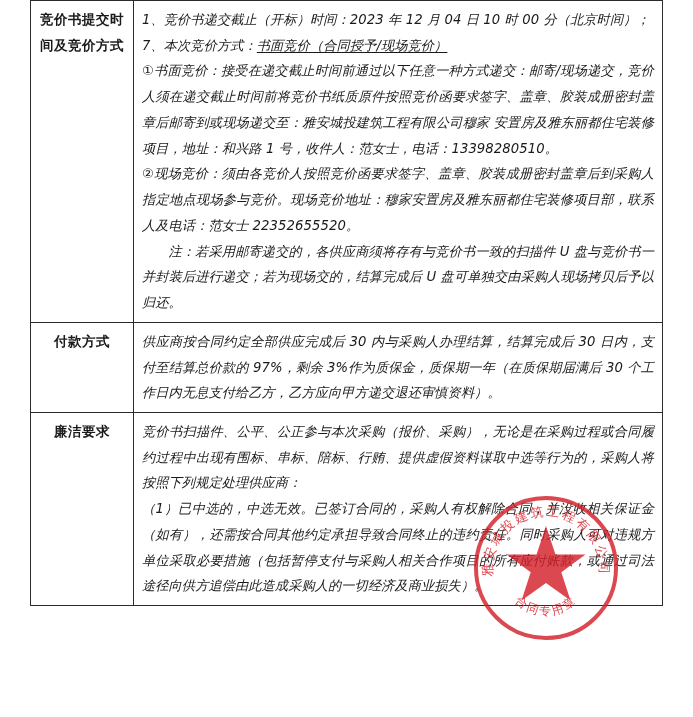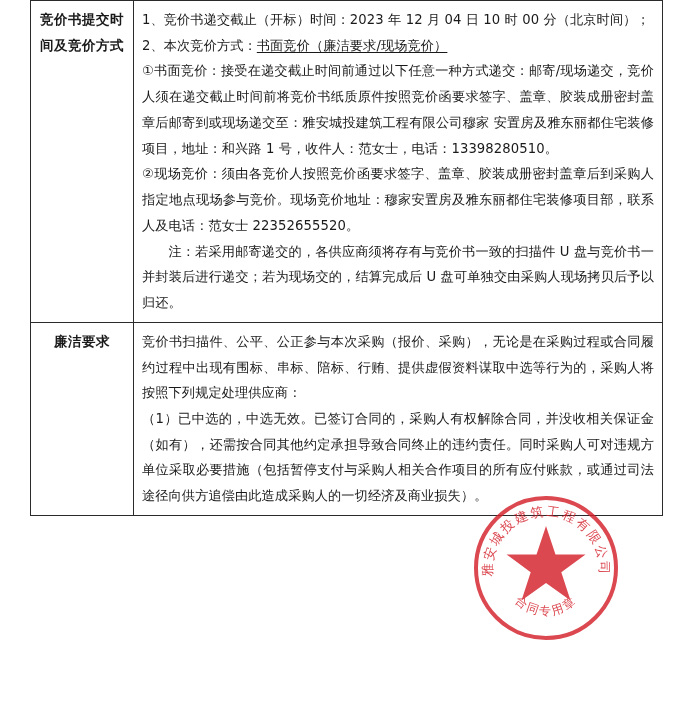--- a/index.html
+++ b/index.html
@@ -42,20 +42,21 @@
     letter-spacing: 0.5px;
     line-height: 1.9;
     vertical-align: middle;
     padding: 6px 2px;
   }
   td.body {
     font-size: 13.2px;
     line-height: 1.95;
     text-align: justify;
     letter-spacing: 0.1px;
+    font-style: italic;
   }
   .p {
     margin: 0;
     text-indent: 0;
   }
   .u {
     text-decoration: underline;
     text-underline-offset: 2px;
   }
   
@@ -77,24 +78,30 @@
 <body>
 
 <div class="page">
 
   <table class="doc">
     <tbody>
       <tr>
         <td class="label">竞价书提交时间及竞价方式</td>
         <td class="body">
           <p class="p">1、竞价书递交截止（开标）时间：2023 年 12 月 04 日 10 时 00 分（北京时间）；</p>
-          <p class="p"><span>2、本次竞价方式：</span><span class="u">书面竞价（廉洁要求/现场竞价）</span></p>
+          <p class="p"><span>7、本次竞价方式：</span><span class="u">书面竞价（合同授予/现场竞价）</span></p>
           <p class="p">①书面竞价：接受在递交截止时间前通过以下任意一种方式递交：邮寄/现场递交，竞价人须在递交截止时间前将竞价书纸质原件按照竞价函要求签字、盖章、胶装成册密封盖章后邮寄到或现场递交至：雅安城投建筑工程有限公司穆家 安置房及雅东丽都住宅装修项目，地址：和兴路 1 号，收件人：范女士，电话：13398280510。</p>
           <p class="p">②现场竞价：须由各竞价人按照竞价函要求签字、盖章、胶装成册密封盖章后到采购人指定地点现场参与竞价。现场竞价地址：穆家安置房及雅东丽都住宅装修项目部，联系人及电话：范女士 22352655520。</p>
           <p class="p note">注：若采用邮寄递交的，各供应商须将存有与竞价书一致的扫描件 U 盘与竞价书一并封装后进行递交；若为现场交的，结算完成后 U 盘可单独交由采购人现场拷贝后予以归还。</p>
+        </td>
+      </tr>
+      <tr>
+        <td class="label">付款方式</td>
+        <td class="body">
+          <p class="p">供应商按合同约定全部供应完成后 30 内与采购人办理结算，结算完成后 30 日内，支付至结算总价款的 97%，剩余 3%作为质保金，质保期一年（在质保期届满后 30 个工作日内无息支付给乙方，乙方应向甲方递交退还审慎资料）。</p>
         </td>
       </tr>
       <tr>
         <td class="label">廉洁要求</td>
         <td class="body">
           <p class="p">竞价书扫描件、公平、公正参与本次采购（报价、采购），无论是在采购过程或合同履约过程中出现有围标、串标、陪标、行贿、提供虚假资料谋取中选等行为的，采购人将按照下列规定处理供应商：</p>
           <p class="p">（1）已中选的，中选无效。已签订合同的，采购人有权解除合同，并没收相关保证金（如有），还需按合同其他约定承担导致合同终止的违约责任。同时采购人可对违规方单位采取必要措施（包括暂停支付与采购人相关合作项目的所有应付账款，或通过司法途径向供方追偿由此造成采购人的一切经济及商业损失）。</p>
 
         </td>
       </tr>

